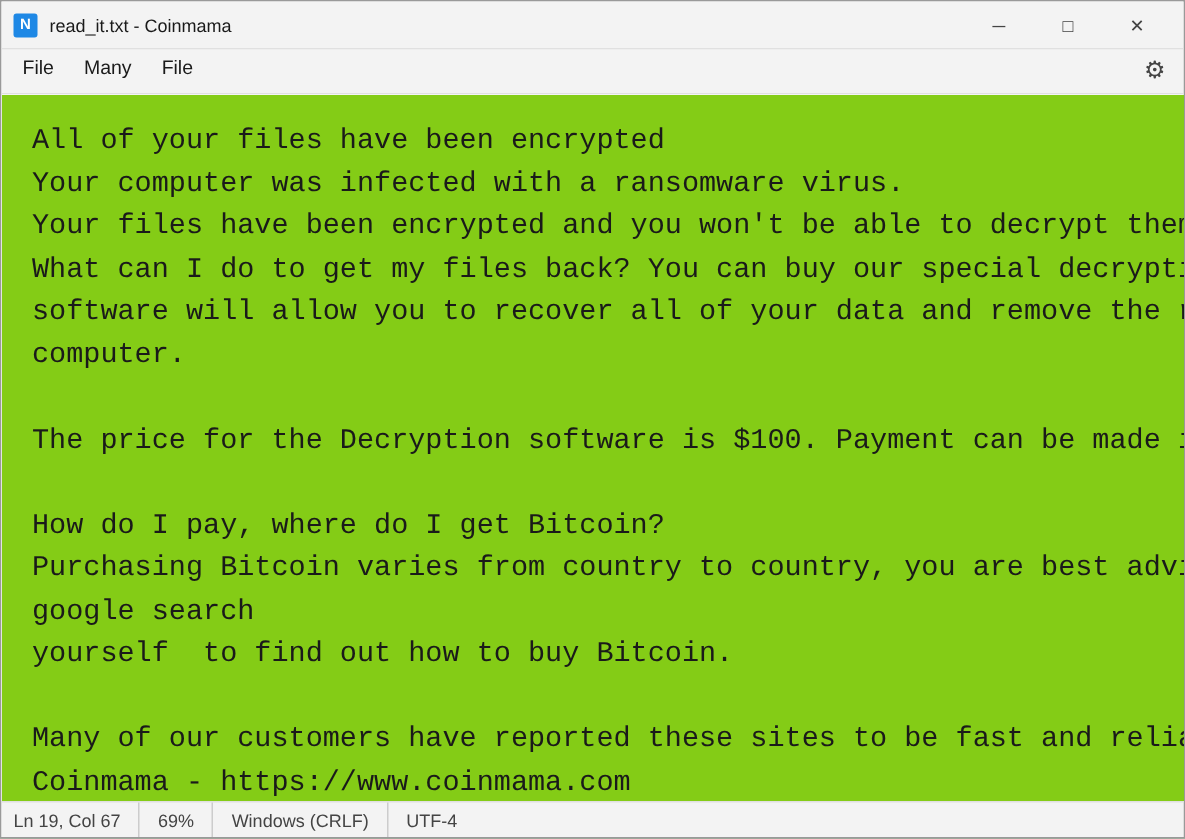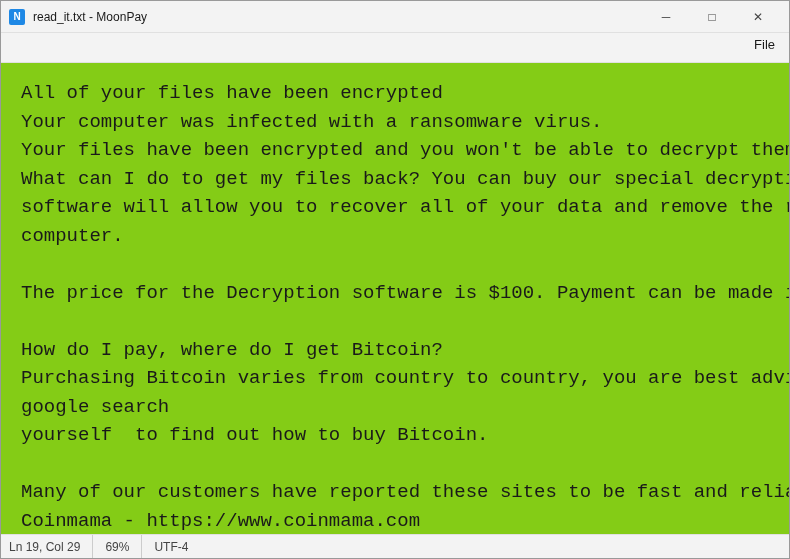--- a/index.html
+++ b/index.html
@@ -74,25 +74,24 @@
       cursor: pointer;
       color: #444;
       background: transparent;
       border: none;
     }
 
     .menu-bar {
       height: 30px;
       background: #f3f3f3;
       display: flex;
-      align-items: flex-end;
+      align-items: flex-start;
       padding: 0 4px;
       border-bottom: 1px solid #e0e0e0;
       flex-shrink: 0;
-      flex-direction: column;
     }
 
     .menu-item {
       padding: 4px 10px;
       font-size: 13px;
       color: #1a1a1a;
       cursor: pointer;
       border-radius: 3px;
     }
 
@@ -172,21 +171,21 @@
   </style>
 </head>
 <body>
 
 <div class="window">
 
   <div class="title-bar">
     <div class="title-bar-icon">
       <span>N</span>
     </div>
-    <span class="title-bar-text">read_it.txt - MoonPay</span>
+    <span class="title-bar-text">read_it.txt - Coinmama</span>
     <div class="title-bar-controls">
       <button class="title-bar-btn">─</button>
       <button class="title-bar-btn">□</button>
       <button class="title-bar-btn close">✕</button>
     </div>
   </div>
 
   <div class="menu-bar">
     <span class="menu-item">File</span>
     <span class="menu-item">Many</span>
@@ -214,17 +213,18 @@
 Coinmama - https://www.coinmama.com
 Bitpanda - https://www.bitpanda.com
 MoonPay - https://www.moonpay.com/buy/btc
 
 Payment Amount: $100
 Payment Mode: BTC / Bitcoin
 Bitcoin Address:  bc1q741p20gxwuddlrqltxrr7994umdesrdyv2e0z3</div>
   </div>
 
   <div class="status-bar">
-    <span class="status-section">Ln 19, Col 29</span>
+    <span class="status-section">Ln 19, Col 67</span>
     <span class="status-section">69%</span>
+    <span class="status-section">Windows (CRLF)</span>
     <span class="status-section">UTF-4</span>
   </div>
 </div>
 
 </body></html>

